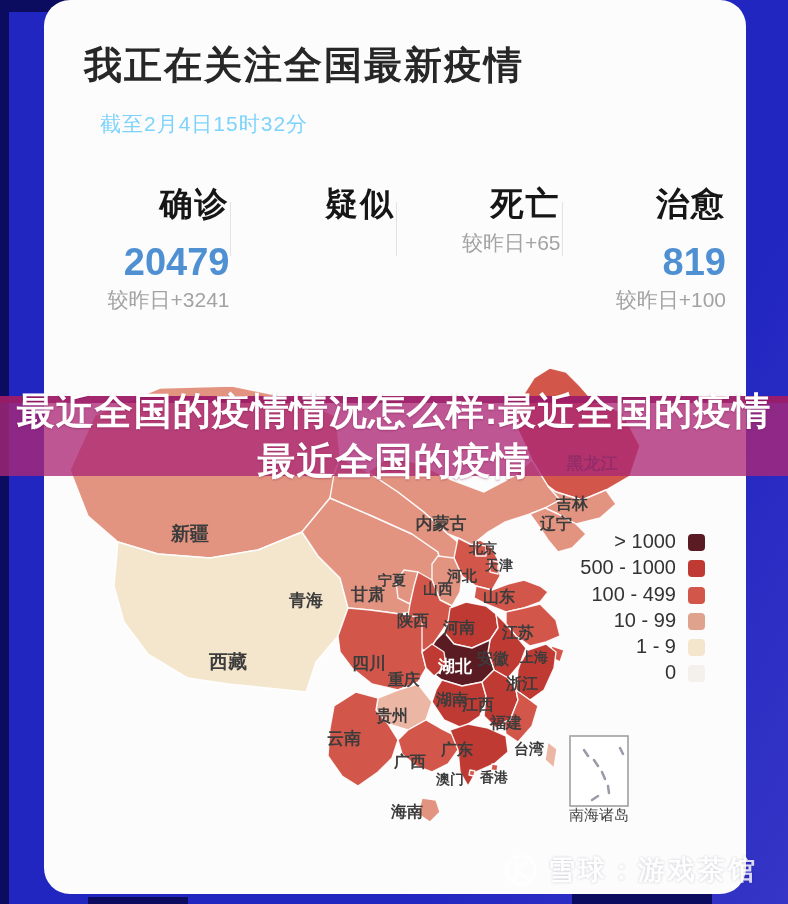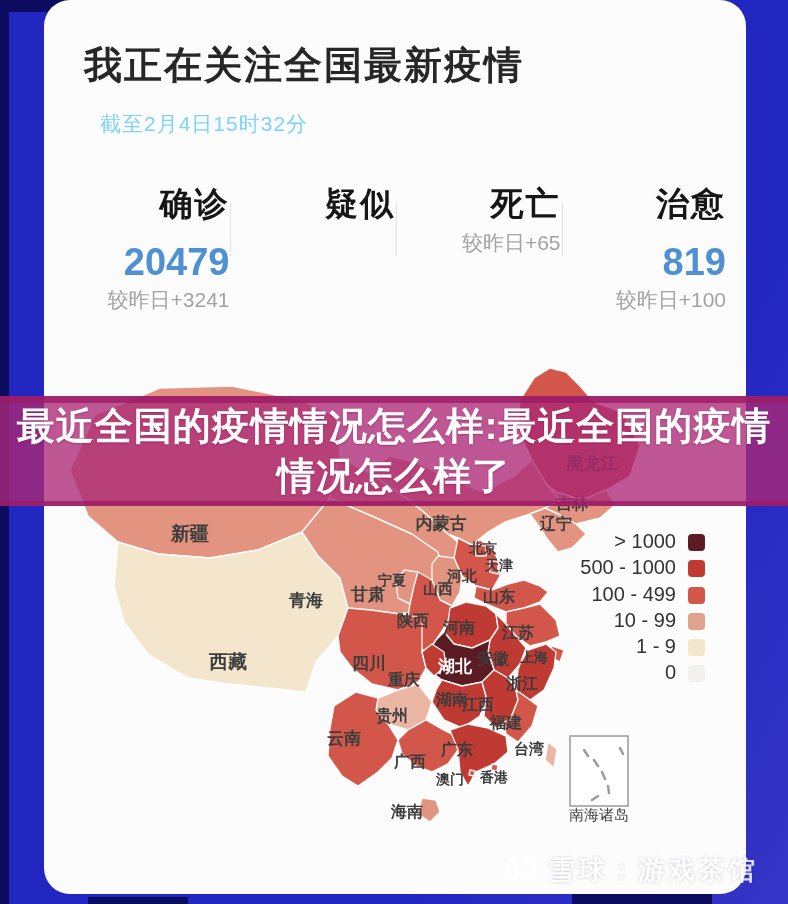--- a/index.html
+++ b/index.html
@@ -34,21 +34,21 @@
   .stat-value{font-size:38px;font-weight:700;color:var(--value,#4f90d3);margin-top:14px;}
   .stat-delta{font-size:21px;color:#a3a3a3;margin-top:2px;}
   .stat-div{position:absolute;width:1px;height:54px;top:20px;background:#e3e3e3;}
   .d1{left:166px;}.d2{left:332px;}.d3{left:498px;}
   svg.map{position:absolute;left:0;top:0;}
   svg.map path{stroke:rgba(255,255,255,0.9);stroke-width:1.4;stroke-linejoin:round;}
   svg.map text{font-family:"Liberation Sans","DejaVu Sans",sans-serif;}
   .lg{font-size:20px;fill:#333333;}
   .sea-label{font-size:15px;fill:#444;}
   .banner{
-    position:absolute;left:0;top:396px;width:788px;height:110px;
+    position:absolute;left:0;top:396px;width:788px;height:80px;
     background:linear-gradient(to bottom,
       var(--banner-edge,rgba(158,28,104,0.95)) 0,
       var(--banner-edge,rgba(158,28,104,0.95)) 7px,
       var(--banner,rgba(172,40,118,0.78)) 7px,
       var(--banner,rgba(172,40,118,0.78)) 105px,
       var(--banner-edge,rgba(158,28,104,0.95)) 105px);
     display:flex;flex-direction:column;justify-content:center;align-items:center;
   }
   .banner-line{
     font-size:38px;font-weight:900;color:#ffffff;line-height:50px;
@@ -200,21 +200,21 @@
       <line x1="608" y1="786" x2="609" y2="793"></line>
       <line x1="620" y1="748" x2="623" y2="754"></line>
       <line x1="598" y1="796" x2="592" y2="800"></line>
     </g>
     <text class="sea-label" x="599" y="820" text-anchor="middle">南海诸岛</text>
   </g>
 </svg>
 
 <div class="banner">
   <div class="banner-line">最近全国的疫情情况怎么样:最近全国的疫情</div>
-  <div class="banner-line">情况怎么样了</div>
+  <div class="banner-line">最近全国的疫情</div>
 </div>
 
 <div class="watermark">
   <svg width="34" height="34" viewBox="0 0 34 34">
     <circle cx="17" cy="17" r="14" fill="none" stroke="#ffffff" stroke-width="3"></circle>
     <path d="M12,9 L12,25 M12,17 L23,9 M14,18 L23,25" fill="none" stroke="#ffffff" stroke-width="3" stroke-linecap="round"></path>
   </svg>
   <span class="wm-text">雪球：游戏茶馆</span>
 </div>
 

